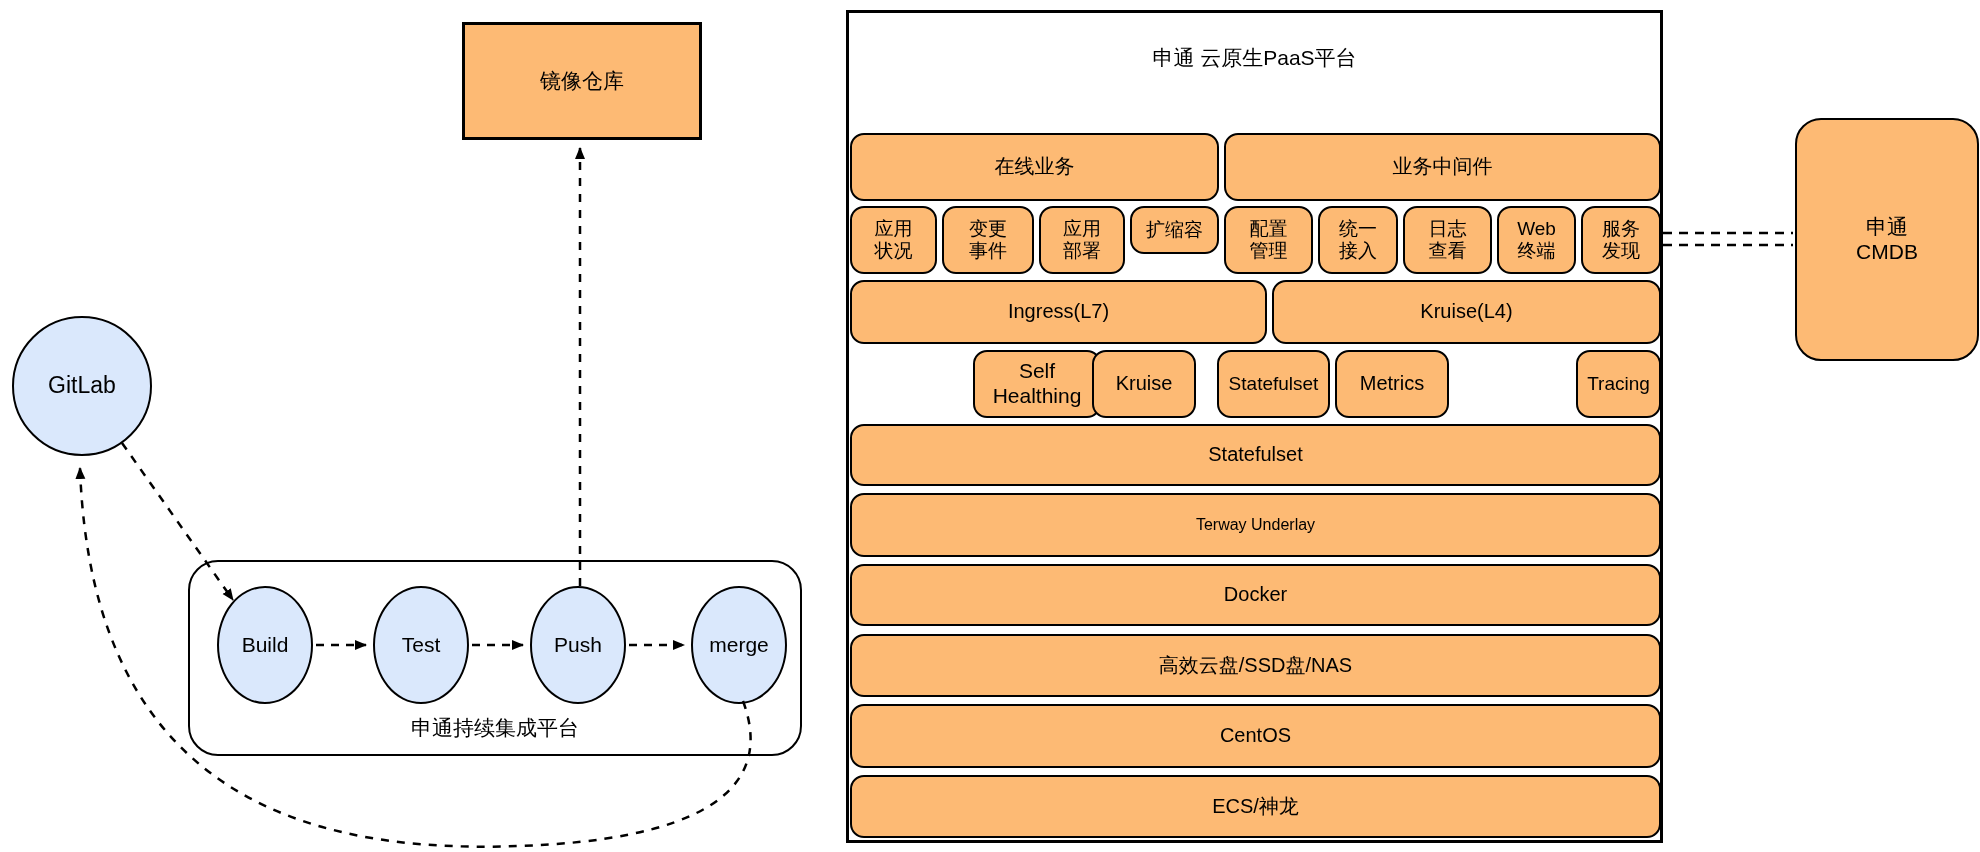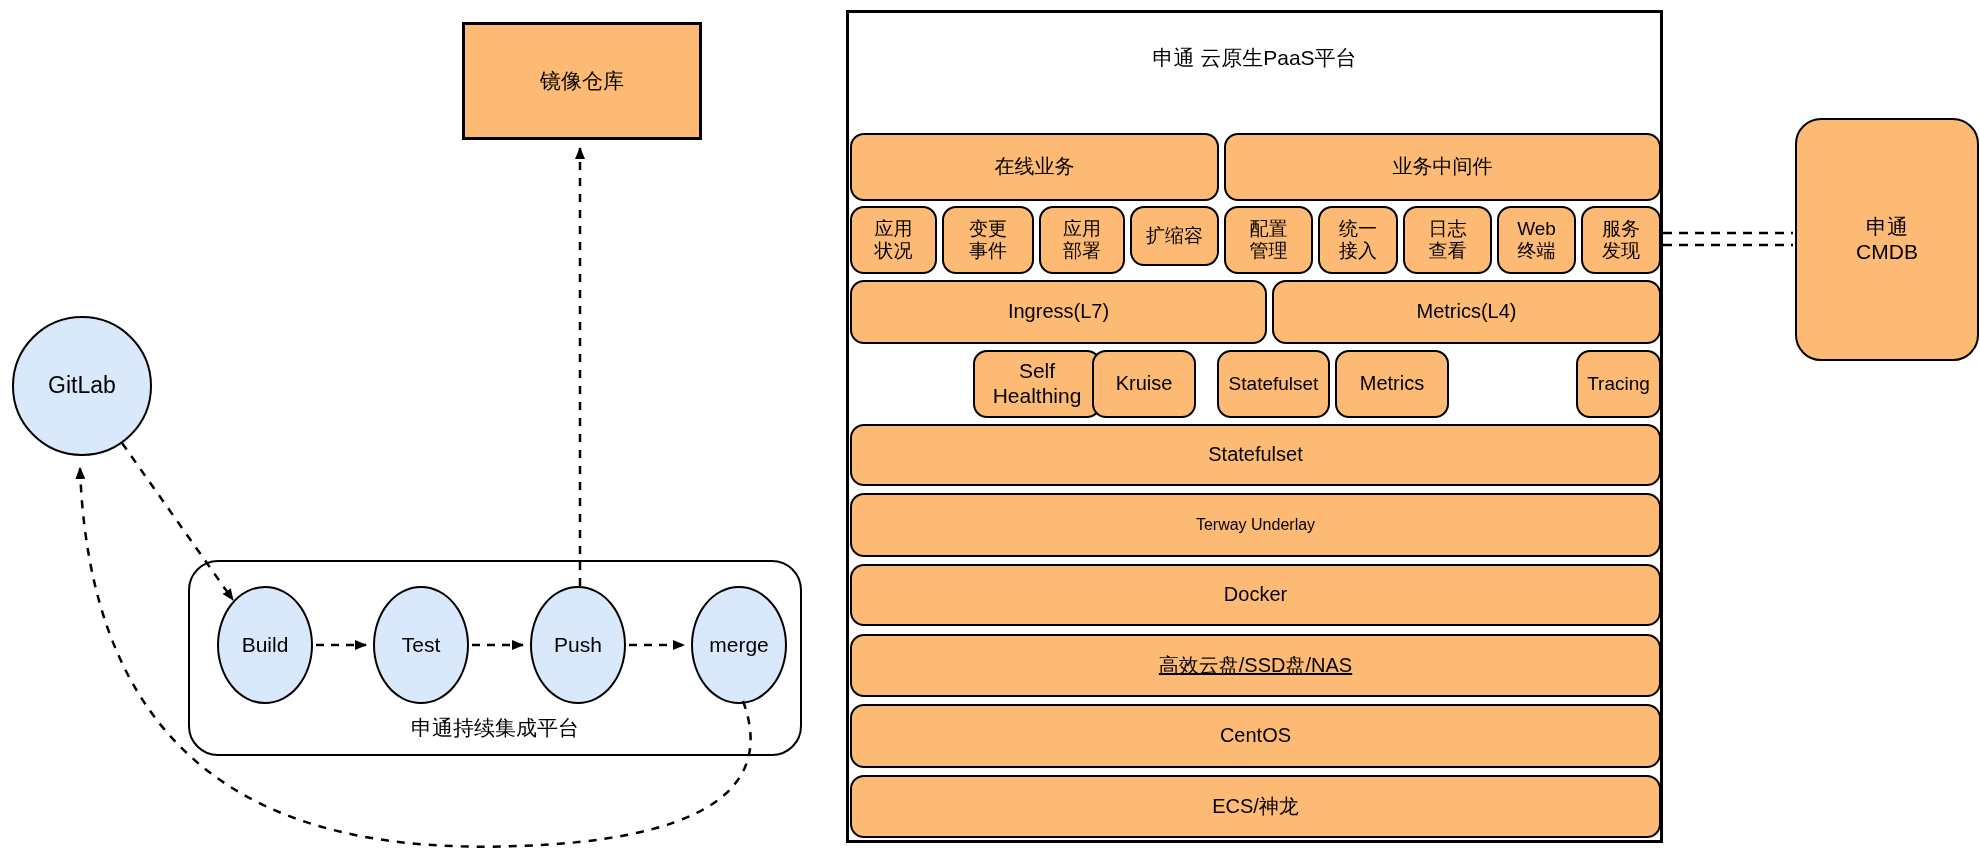--- a/index.html
+++ b/index.html
@@ -66,21 +66,21 @@
 状况</span>
   </div>
   <div class="box round prewrap" style="left:942px;top:206px;width:92px;height:68px;font-size:19px;">
     <span class="prewrap">变更
 事件</span>
   </div>
   <div class="box round prewrap" style="left:1039px;top:206px;width:86px;height:68px;font-size:19px;">
     <span class="prewrap">应用
 部署</span>
   </div>
-  <div class="box round prewrap" style="left:1130px;top:206px;width:89px;height:60px;font-size:19px;">
+  <div class="box round prewrap" style="left:1130px;top:206px;width:89px;height:48px;font-size:19px;">
     <span class="prewrap">扩缩容</span>
   </div>
   <div class="box round prewrap" style="left:1224px;top:206px;width:89px;height:68px;font-size:19px;">
     <span class="prewrap">配置
 管理</span>
   </div>
   <div class="box round prewrap" style="left:1318px;top:206px;width:80px;height:68px;font-size:19px;">
     <span class="prewrap">统一
 接入</span>
   </div>
@@ -94,21 +94,21 @@
   </div>
   <div class="box round prewrap" style="left:1581px;top:206px;width:80px;height:68px;font-size:19px;">
     <span class="prewrap">服务
 发现</span>
   </div>
 
   <div class="box round" style="left:850px;top:280px;width:417px;height:64px;font-size:20px;">
     <span>Ingress(L7)</span>
   </div>
   <div class="box round" style="left:1272px;top:280px;width:389px;height:64px;font-size:20px;">
-    <span>Metrics(L4)</span>
+    <span>Kruise(L4)</span>
   </div>
 
   <div class="box round prewrap" style="left:973px;top:350px;width:128px;height:68px;font-size:21px;">
     <span class="prewrap">Self
 Healthing</span>
   </div>
   <div class="box round" style="left:1092px;top:350px;width:104px;height:68px;font-size:20px;">
     <span>Kruise</span>
   </div>
   <div class="box round" style="left:1217px;top:350px;width:113px;height:68px;font-size:19px;">
@@ -123,21 +123,21 @@
 
   <div class="box round" style="left:850px;top:424px;width:811px;height:62px;font-size:20px;">
     <span>Statefulset</span>
   </div>
   <div class="box round" style="left:850px;top:493px;width:811px;height:64px;font-size:16px;">
     <span>Terway Underlay</span>
   </div>
   <div class="box round" style="left:850px;top:564px;width:811px;height:62px;font-size:20px;">
     <span>Docker</span>
   </div>
-  <div class="box round" style="left:850px;top:634px;width:811px;height:63px;font-size:20px;text-decoration:underline;">
+  <div class="box round" style="left:850px;top:634px;width:811px;height:63px;font-size:20px;">
     <span>高效云盘/SSD盘/NAS</span>
   </div>
   <div class="box round" style="left:850px;top:704px;width:811px;height:64px;font-size:20px;">
     <span>CentOS</span>
   </div>
   <div class="box round" style="left:850px;top:775px;width:811px;height:63px;font-size:20px;">
     <span>ECS/神龙</span>
   </div>
 
   <div class="box prewrap" style="left:1795px;top:118px;width:184px;height:243px;border-radius:26px;font-size:21px;">

